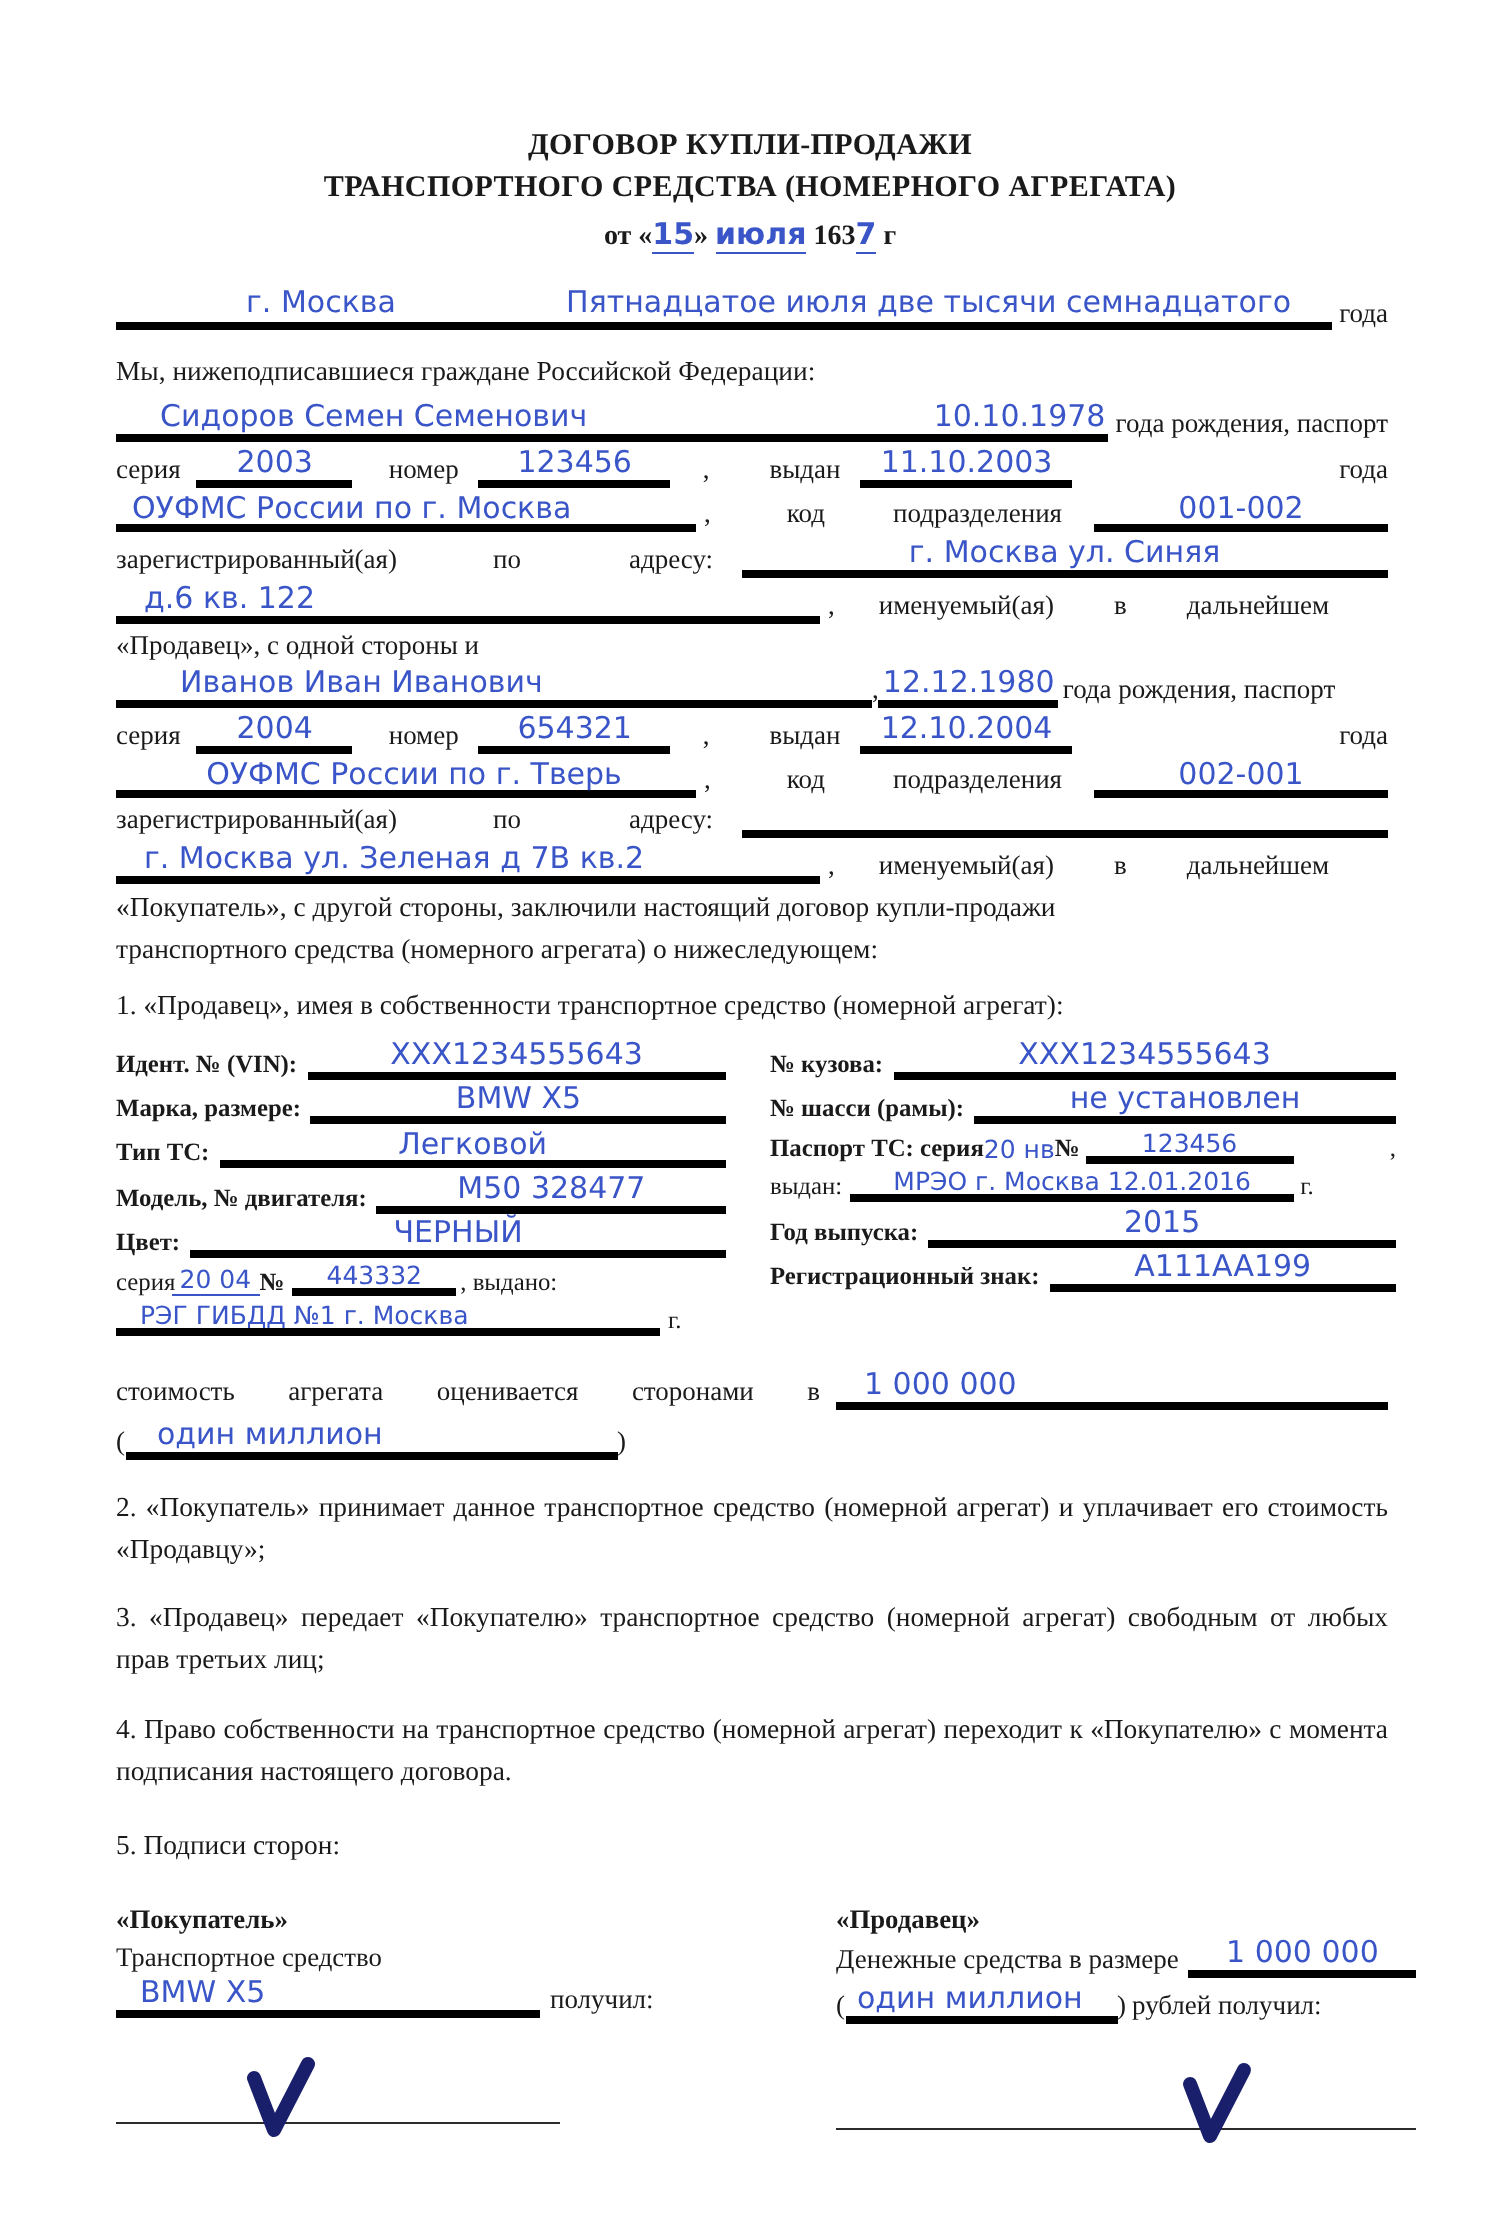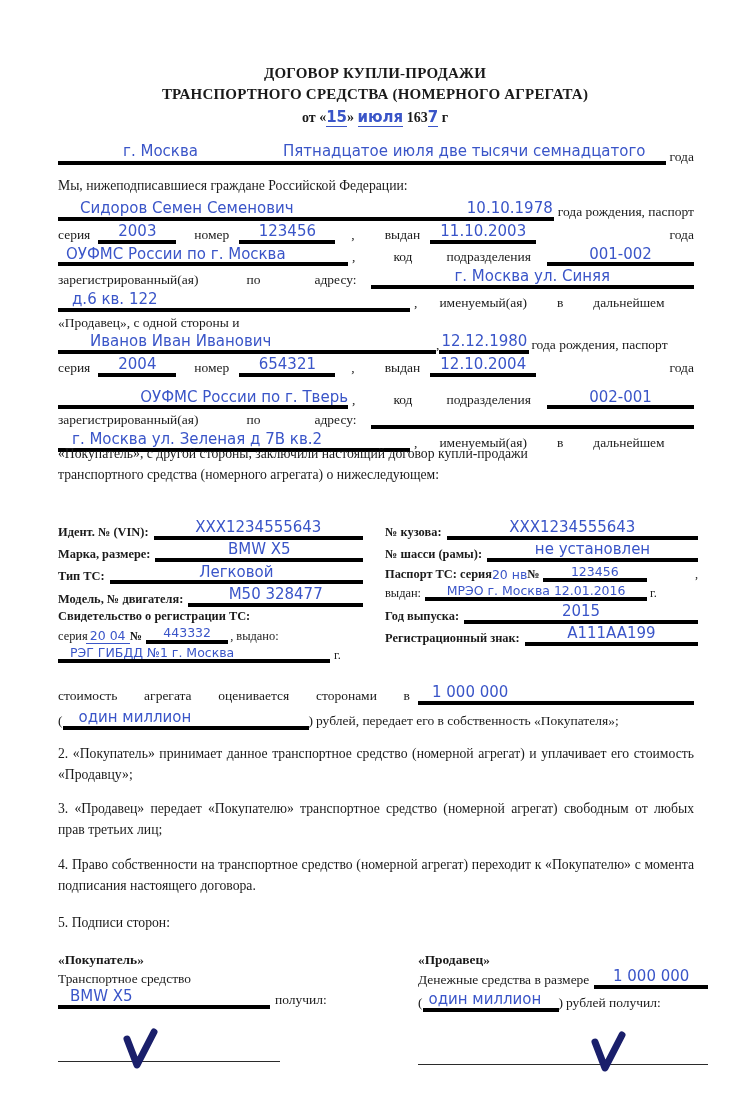--- a/index.html
+++ b/index.html
@@ -225,68 +225,70 @@
       <span class="lbl">серия</span>
       <span class="ul ink" style="width:78px; margin:0 8px;">2004</span>
       <span class="lbl" style="margin-left:10px;">номер</span>
       <span class="ul ink" style="width:96px; margin:0 10px;">654321</span>
       <span class="lbl" style="margin-left:6px;">,</span>
       <span class="lbl" style="margin-left:30px;">выдан</span>
       <span class="ul ink" style="width:106px; margin:0 10px;">12.10.2004</span>
       <span class="lbl grow" style="text-align:right;">года</span>
     </div>
     <div class="pline">
-      <span class="ul ink" style="width:290px; text-align:right; padding-left:8px;">ОУФМС России по г. Тверь</span>
+      <span class="ul ink" style="width:290px; text-align:center; padding-left:8px;">ОУФМС России по г. Тверь</span>
       <span class="lbl" style="margin-left:4px;">,</span>
       <span class="lbl" style="margin-left:38px;">код</span>
       <span class="lbl" style="margin-left:34px;">подразделения</span>
-      <span class="ul ink grow" style="margin-left:16px;margin-top:10px;">002-001</span>
+      <span class="ul ink grow" style="margin-left:16px;">002-001</span>
     </div>
     <div class="pline">
       <span class="lbl">зарегистрированный(ая)</span>
       <span class="lbl" style="margin-left:48px;">по</span>
       <span class="lbl" style="margin-left:54px;">адресу:</span>
       <span class="ul ink grow" style="margin-left:14px;"></span>
     </div>
     <div class="pline">
       <span class="ul ink" style="width:352px; text-align:left; padding-left:14px;">г. Москва ул. Зеленая д 7В кв.2</span>
       <span class="lbl" style="margin-left:4px;">,</span>
       <span class="lbl" style="margin-left:22px;">именуемый(ая)</span>
       <span class="lbl" style="margin-left:30px;">в</span>
       <span class="lbl" style="margin-left:30px;">дальнейшем</span>
     </div>
   </div>
 
   <div class="para just" style="left:58px; top:444px; width:636px;">«Покупатель», с другой стороны, заключили настоящий договор купли-продажи</div>
   <div class="para" style="left:58px; top:465px; width:636px;">транспортного средства (номерного агрегата) о нижеследующем:</div>
 
+  <div class="para" style="left:58px; top:493px; width:636px;">1. «Продавец», имея в собственности транспортное средство (номерной агрегат):</div>
 
   <div class="veh">
 
     <div class="veh-col veh-l">
       <div class="vrow">
         <span class="vlab">Идент. № (VIN):</span>
         <span class="ul ink vval" style="margin-left:5px;">XXX1234555643</span>
       </div>
       <div class="vrow">
         <span class="vlab">Марка, размере:</span>
         <span class="ul ink vval" style="margin-left:5px;">BMW X5</span>
       </div>
       <div class="vrow">
         <span class="vlab">Тип ТС:</span>
         <span class="ul ink vval" style="margin-left:5px;">Легковой</span>
       </div>
       <div class="vrow">
         <span class="vlab">Модель, № двигателя:</span>
         <span class="ul ink vval" style="margin-left:5px;">M50 328477</span>
       </div>
-
-      <div class="vrow" style="margin-top:1px;">
-        <span class="vlab">Свидетельство о регистрации ТС:</span>
-      </div>
+      <div class="vrow">
+        <span class="vlab">Цвет:</span>
+        <span class="ul ink vval" style="margin-left:5px;">ЧЕРНЫЙ</span>
+      </div>
+
       <div class="vrow">
         <span class="lbl" style="font-size:12.4px;">серия</span>
         <span class="ink ul-blue ink-sm" style="min-width:44px; text-align:center; margin-left:-2px;">20 04</span>
         <span class="vlab" style="font-size:12.4px;">№</span>
         <span class="ul ink ink-sm" style="width:82px; margin-left:4px;">443332</span>
         <span class="lbl" style="font-size:12.4px; margin-left:2px;">, выдано:</span>
       </div>
       <div class="vrow">
         <span class="ul ink ink-sm" style="width:272px; text-align:left; padding-left:12px;">РЭГ ГИБДД №1 г. Москва</span>
         <span class="lbl" style="font-size:12.4px; margin-left:4px;">г.</span>
@@ -327,21 +329,20 @@
 
   <div class="price-block">
     <div class="pline" style="margin-bottom:5px;">
       <span class="lbl just" style="width:352px; display:inline-block; text-align:justify; text-align-last:justify;">стоимость агрегата оценивается сторонами в</span>
       <span class="ul ink grow" style="margin-left:8px; text-align:left; padding-left:14px;">1 000 000</span>
     </div>
     <div class="pline">
       <span class="lbl">(</span>
       <span class="ul ink" style="width:246px; text-align:left; padding-left:16px;">один миллион</span>
       <span class="lbl">)</span>
-      <span class="lbl" style="margin-left:3px;">рублей, передает его в собственность «Покупателя»;</span>
     </div>
   </div>
 
   <div class="para just" style="left:58px; top:744px; width:636px;">2. «Покупатель» принимает данное транспортное средство (номерной агрегат) и уплачивает его стоимость «Продавцу»;</div>
   <div class="para just" style="left:58px; top:799px; width:636px;">3. «Продавец» передает «Покупателю» транспортное средство (номерной агрегат) свободным от любых прав третьих лиц;</div>
   <div class="para just" style="left:58px; top:855px; width:636px;">4. Право собственности на транспортное средство (номерной агрегат) переходит к «Покупателю» с момента подписания настоящего договора.</div>
 
   <div class="para" style="left:58px; top:913px; width:636px;">5. Подписи сторон:</div>
 
   <div class="sig">

